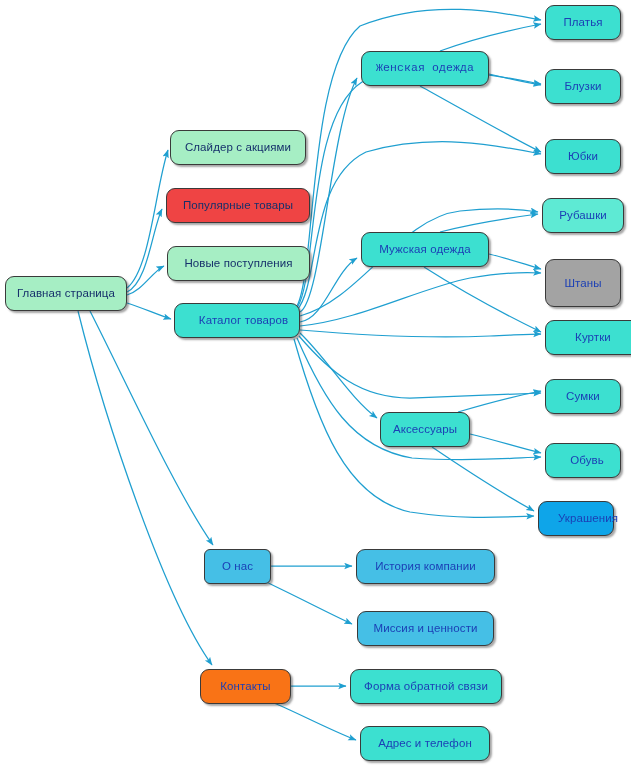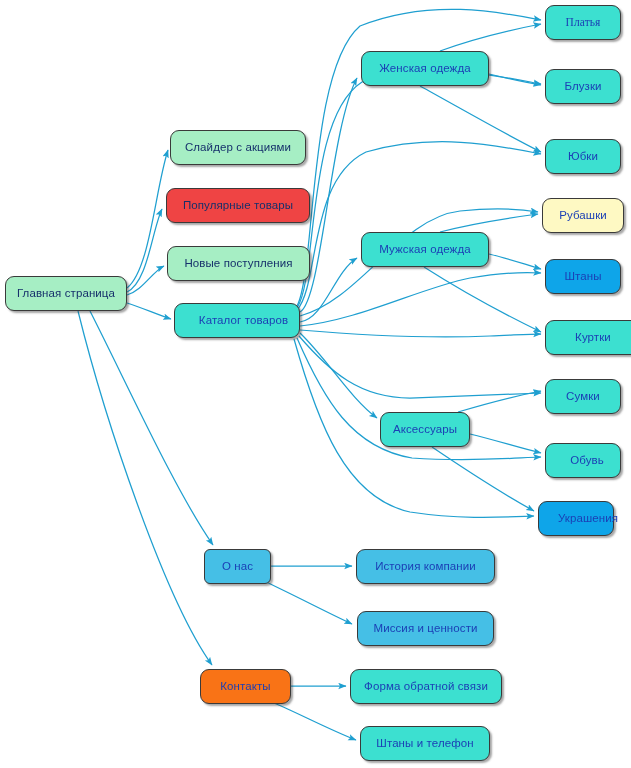--- a/index.html
+++ b/index.html
@@ -93,32 +93,32 @@
         <path class="edge-path" d="M 276 686 C 302 686 326 686 346 686" marker-end="url(#arrow)" stroke="#1f9fd0"></path>
         <path class="edge-path" d="M 272 702 C 300 714 330 730 356 740" marker-end="url(#arrow)" stroke="#1f9fd0"></path>
       </g>
   </svg>
   <div id="nodes-group">
       <div class="node" style="left: 5px; top: 276px; width: 122px; height: 35px; background: rgb(166, 238, 196); color: rgb(22, 48, 107); border-color: rgb(58, 58, 58);">Главная страница</div>
       <div class="node" style="left: 170px; top: 130px; width: 136px; height: 35px; background: rgb(166, 238, 196); color: rgb(22, 48, 107); border-color: rgb(58, 58, 58);">Слайдер с акциями</div>
       <div class="node" style="left: 166px; top: 188px; width: 144px; height: 35px; background: #ef4444; color: rgb(22, 48, 107); border-color: rgb(58, 58, 58);">Популярные товары</div>
       <div class="node" style="left: 167px; top: 246px; width: 143px; height: 35px; background: rgb(166, 238, 196); color: rgb(22, 48, 107); border-color: rgb(58, 58, 58);">Новые поступления</div>
       <div class="node" style="left: 174px; top: 303px; width: 126px; height: 35px; background: rgb(60, 224, 208); color: rgb(27, 63, 181); border-color: rgb(58, 58, 58); padding-left: 13px;">Каталог товаров</div>
-      <div class="node" style="left: 361px; top: 51px; width: 128px; height: 35px; background: rgb(60, 224, 208); color: rgb(27, 63, 181); border-color: rgb(58, 58, 58);">Женская одежда</div>
+      <div class="node" style="left: 361px; top: 51px; width: 128px; height: 35px; background: rgb(60, 224, 208); color: rgb(27, 63, 181); border-color: rgb(58, 58, 58); font-family: Liberation Mono, monospace;">Женская одежда</div>
       <div class="node" style="left: 361px; top: 232px; width: 128px; height: 35px; background: rgb(60, 224, 208); color: rgb(27, 63, 181); border-color: rgb(58, 58, 58);">Мужская одежда</div>
       <div class="node" style="left: 380px; top: 412px; width: 90px; height: 35px; background: rgb(60, 224, 208); color: rgb(27, 63, 181); border-color: rgb(58, 58, 58);">Аксессуары</div>
-      <div class="node" style="left: 545px; top: 5px; width: 76px; height: 35px; background: rgb(60, 224, 208); color: rgb(27, 63, 181); border-color: rgb(58, 58, 58); font-family: Liberation Serif, serif;">Платья</div>
+      <div class="node" style="left: 545px; top: 5px; width: 76px; height: 35px; background: rgb(60, 224, 208); color: rgb(27, 63, 181); border-color: rgb(58, 58, 58);">Платья</div>
       <div class="node" style="left: 545px; top: 69px; width: 76px; height: 35px; background: rgb(60, 224, 208); color: rgb(27, 63, 181); border-color: rgb(58, 58, 58);">Блузки</div>
       <div class="node" style="left: 545px; top: 139px; width: 76px; height: 35px; background: rgb(60, 224, 208); color: rgb(27, 63, 181); border-color: rgb(58, 58, 58);">Юбки</div>
-      <div class="node" style="left: 542px; top: 198px; width: 82px; height: 35px; background: #fef9c3; color: rgb(27, 63, 181); border-color: rgb(58, 58, 58);">Рубашки</div>
-      <div class="node" style="left: 545px; top: 259px; width: 76px; height: 35px; background: #0ea5e9; color: rgb(27, 63, 181); border-color: rgb(58, 58, 58);">Штаны</div>
+      <div class="node" style="left: 542px; top: 198px; width: 82px; height: 35px; background: #5eead4; color: rgb(27, 63, 181); border-color: rgb(58, 58, 58);">Рубашки</div>
+      <div class="node" style="left: 545px; top: 259px; width: 76px; height: 48px; background: #a3a3a3; color: rgb(27, 63, 181); border-color: rgb(58, 58, 58);">Штаны</div>
       <div class="node" style="left: 545px; top: 320px; width: 96px; height: 35px; background: rgb(60, 224, 208); color: rgb(27, 63, 181); border-color: rgb(58, 58, 58);">Куртки</div>
       <div class="node" style="left: 545px; top: 379px; width: 76px; height: 35px; background: rgb(60, 224, 208); color: rgb(27, 63, 181); border-color: rgb(58, 58, 58);">Сумки</div>
       <div class="node" style="left: 545px; top: 443px; width: 76px; height: 35px; background: rgb(60, 224, 208); color: rgb(27, 63, 181); border-color: rgb(58, 58, 58); padding-left: 8px;">Обувь</div>
       <div class="node" style="left: 538px; top: 501px; width: 76px; height: 35px; background: #0ea5e9; color: rgb(27, 63, 181); border-color: rgb(58, 58, 58); padding-left: 24px;">Украшения</div>
       <div class="node" style="left: 204px; top: 549px; width: 67px; height: 35px; background: rgb(69, 191, 230); color: rgb(27, 63, 181); border-color: rgb(58, 58, 58); border-radius: 6px;">О нас</div>
       <div class="node" style="left: 356px; top: 549px; width: 139px; height: 35px; background: rgb(69, 191, 230); color: rgb(27, 63, 181); border-color: rgb(58, 58, 58);">История компании</div>
       <div class="node" style="left: 357px; top: 611px; width: 137px; height: 35px; background: rgb(69, 191, 230); color: rgb(27, 63, 181); border-color: rgb(58, 58, 58);">Миссия и ценности</div>
       <div class="node" style="left: 200px; top: 669px; width: 91px; height: 35px; background: #f97316; color: rgb(27, 63, 181); border-color: rgb(58, 58, 58);">Контакты</div>
       <div class="node" style="left: 350px; top: 669px; width: 152px; height: 35px; background: rgb(60, 224, 208); color: rgb(27, 63, 181); border-color: rgb(58, 58, 58);">Форма обратной связи</div>
-      <div class="node" style="left: 360px; top: 726px; width: 130px; height: 35px; background: rgb(60, 224, 208); color: rgb(27, 63, 181); border-color: rgb(58, 58, 58);">Штаны и телефон</div>
+      <div class="node" style="left: 360px; top: 726px; width: 130px; height: 35px; background: rgb(60, 224, 208); color: rgb(27, 63, 181); border-color: rgb(58, 58, 58);">Адрес и телефон</div>
     </div>
 </div>
 
 </body></html>

